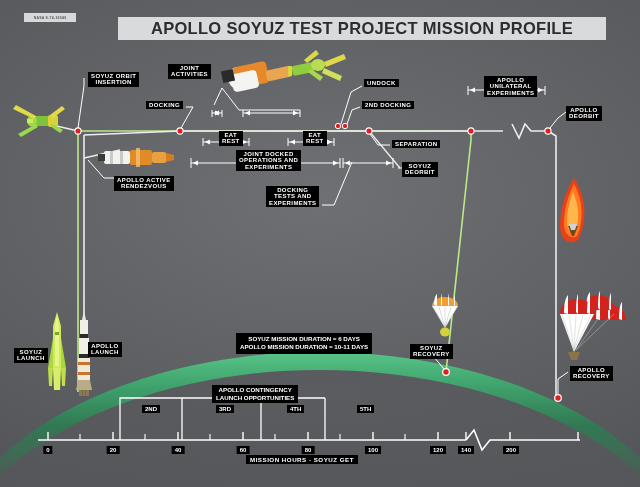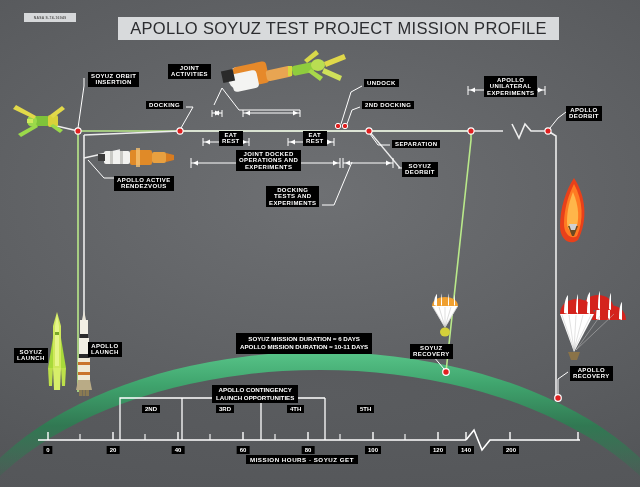--- a/index.html
+++ b/index.html
@@ -17,23 +17,23 @@
     text-align:center;padding:1px 3px;white-space:pre;
     font-size:6px;z-index:30;
   }
   
   svg.lay{position:absolute;left:0;top:0;width:640px;height:487px;}
   #svg-lines{z-index:12;}
   #svg-leaders{z-index:20;}
   #svg-axis{z-index:14;}
   
   #title{
-    position:absolute;left:118px;top:17px;width:441px;height:23px;
+    position:absolute;left:118px;top:17px;width:488px;height:23px;
     background:#d8dadc;color:#2c2d30;
-    font-size:16.5px;font-weight:normal;letter-spacing:.3px;
+    font-size:16.5px;font-weight:bold;letter-spacing:.3px;
     display:flex;align-items:center;justify-content:center;
     z-index:30;
   }
   
   #nasa-stamp{
     position:absolute;left:24px;top:13px;width:52px;height:9px;
     background:#d6d8da;color:#555;font-size:3.4px;font-weight:bold;
     display:flex;align-items:center;justify-content:center;letter-spacing:.3px;
     z-index:30;
   }

